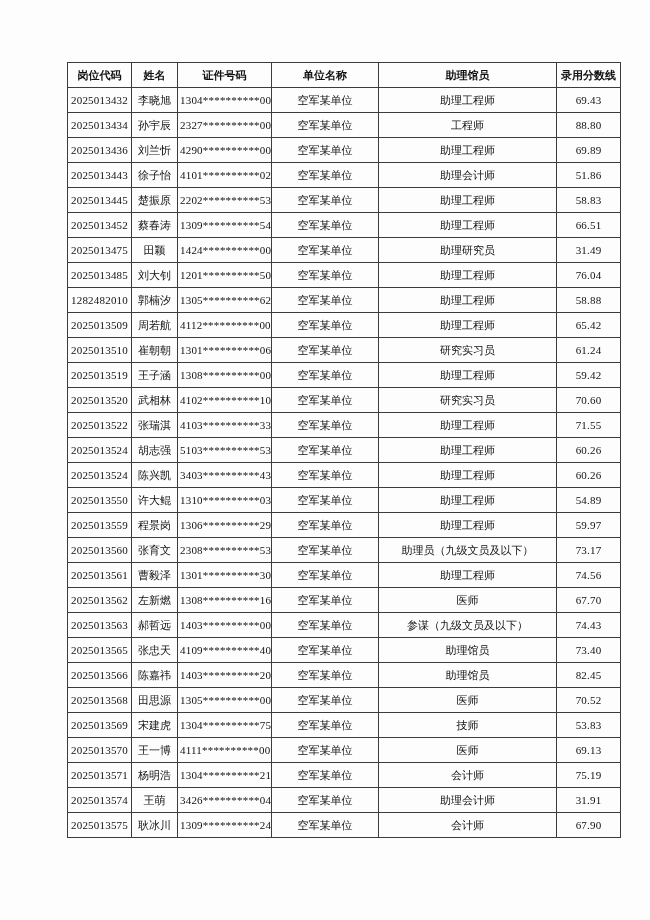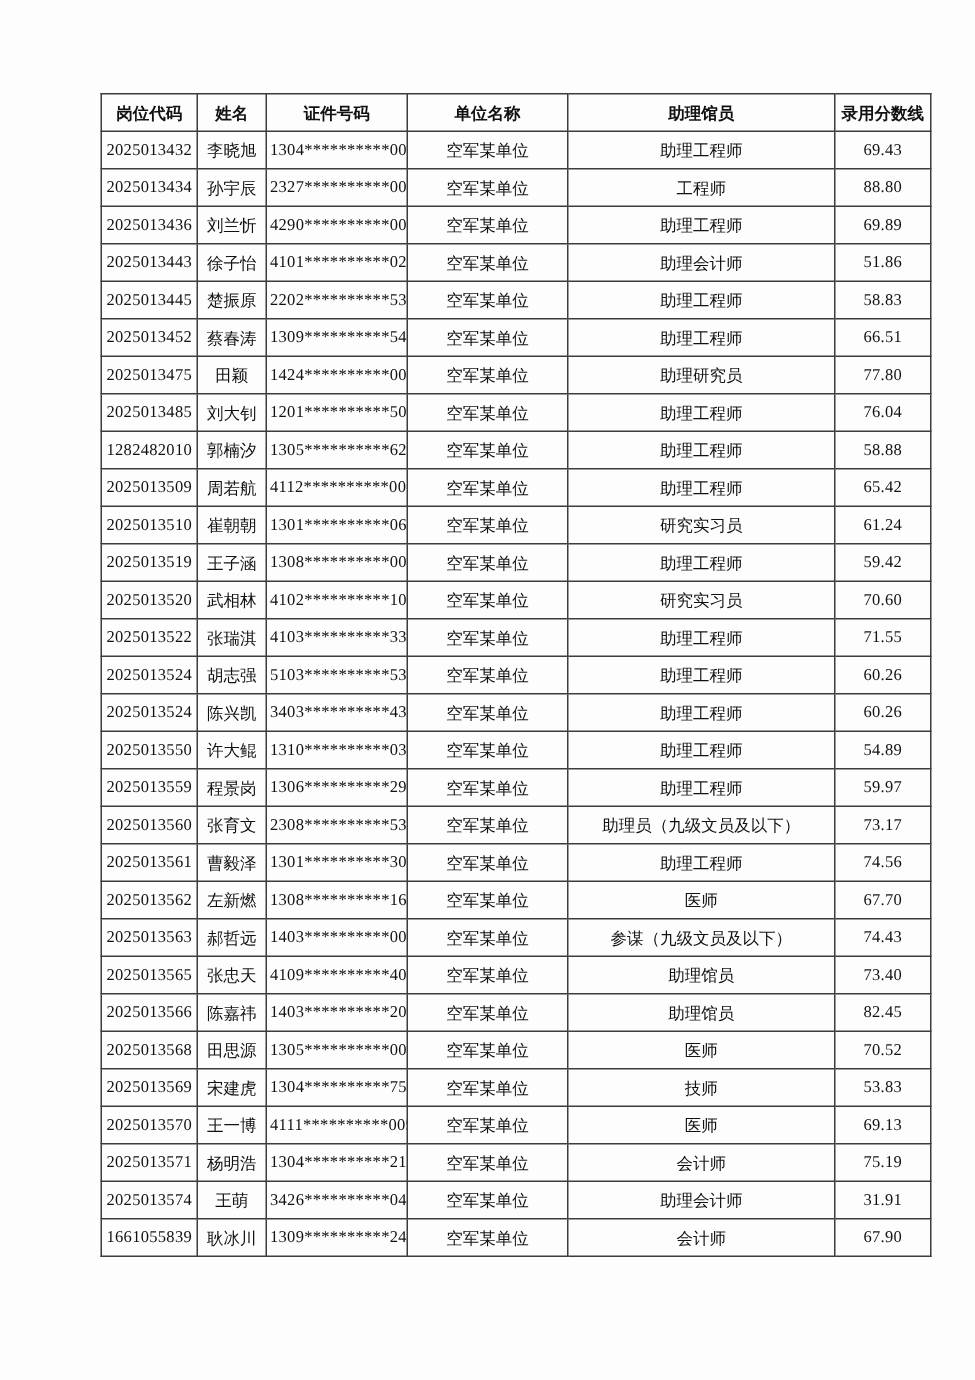--- a/index.html
+++ b/index.html
@@ -121,21 +121,21 @@
           <td class="cell-unit">空军某单位</td>
           <td class="cell-position">助理工程师</td>
           <td class="cell-score">66.51</td>
         </tr>
         <tr>
           <td class="cell-code">2025013475</td>
           <td class="cell-name">田颖</td>
           <td class="cell-id_number">1424**********0027</td>
           <td class="cell-unit">空军某单位</td>
           <td class="cell-position">助理研究员</td>
-          <td class="cell-score">77.80</td>
+          <td class="cell-score">31.49</td>
         </tr>
         <tr>
           <td class="cell-code">2025013485</td>
           <td class="cell-name">刘大钊</td>
           <td class="cell-id_number">1201**********5039</td>
           <td class="cell-unit">空军某单位</td>
           <td class="cell-position">助理工程师</td>
           <td class="cell-score">76.04</td>
         </tr>
         <tr>
@@ -300,21 +300,21 @@
         </tr>
         <tr>
           <td class="cell-code">2025013574</td>
           <td class="cell-name">王萌</td>
           <td class="cell-id_number">3426**********044X</td>
           <td class="cell-unit">空军某单位</td>
           <td class="cell-position">助理会计师</td>
           <td class="cell-score">31.91</td>
         </tr>
         <tr>
-          <td class="cell-code">1661055839</td>
+          <td class="cell-code">2025013575</td>
           <td class="cell-name">耿冰川</td>
           <td class="cell-id_number">1309**********2432</td>
           <td class="cell-unit">空军某单位</td>
           <td class="cell-position">会计师</td>
           <td class="cell-score">67.90</td>
         </tr>
       </tbody>
   </table>
 </div>
 

